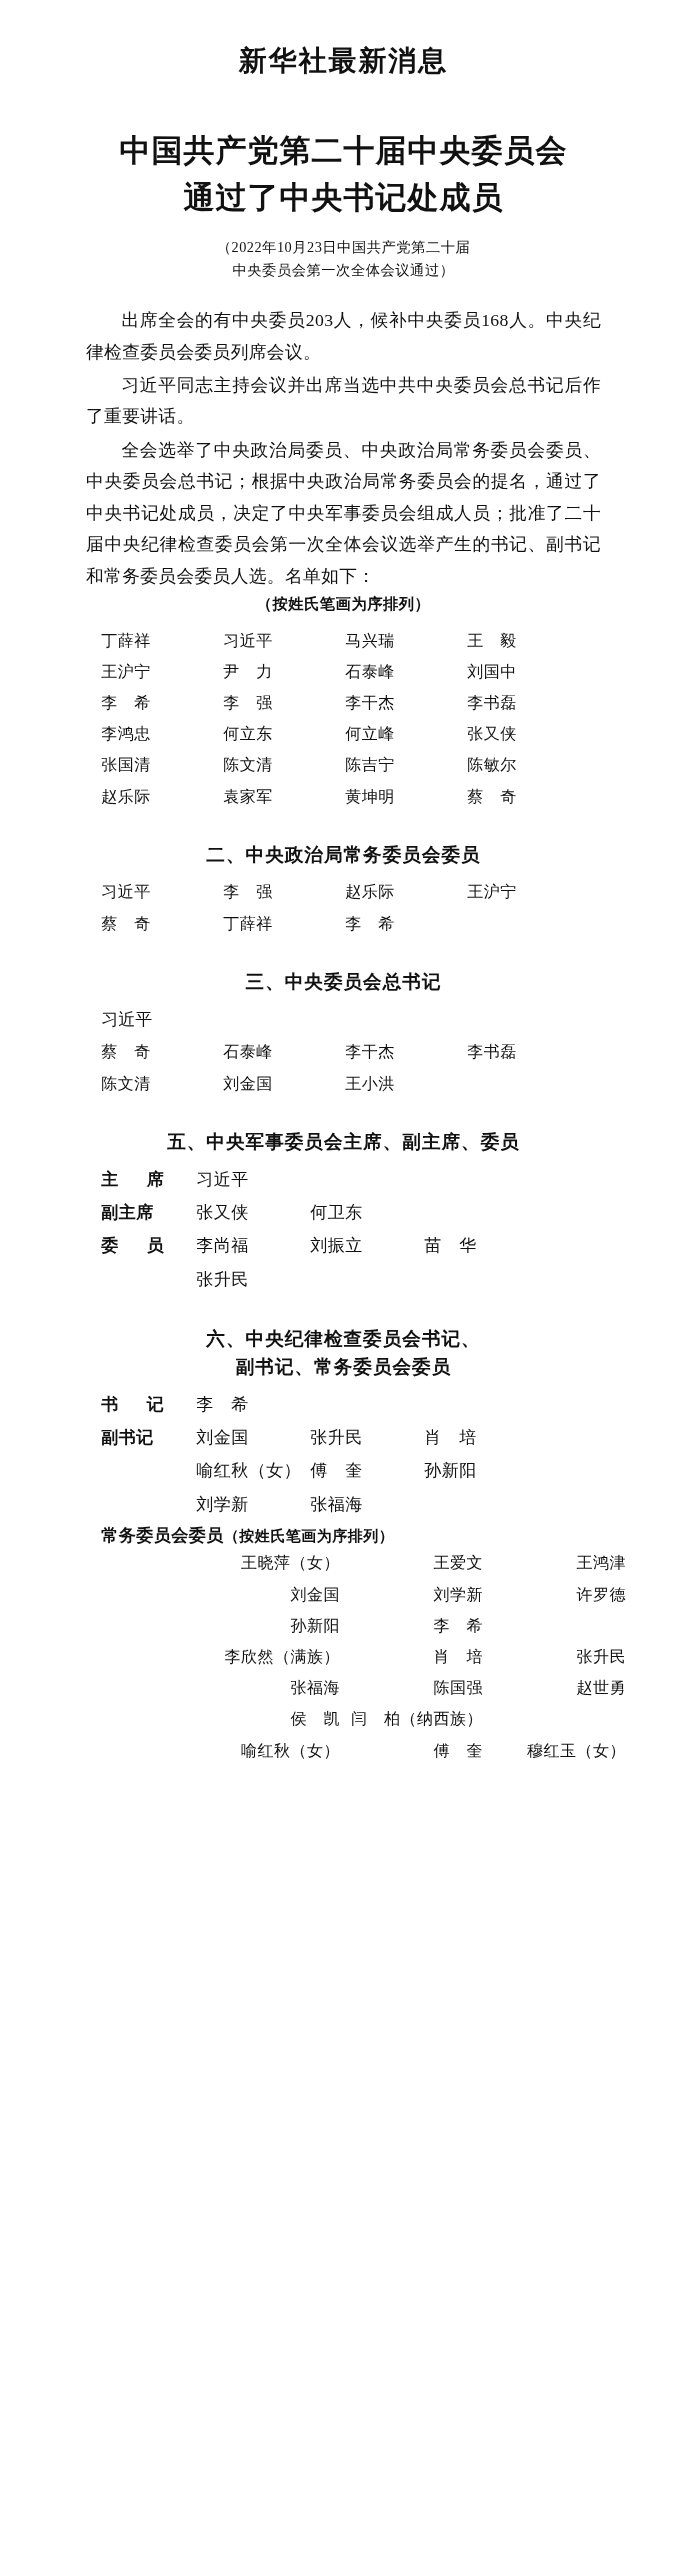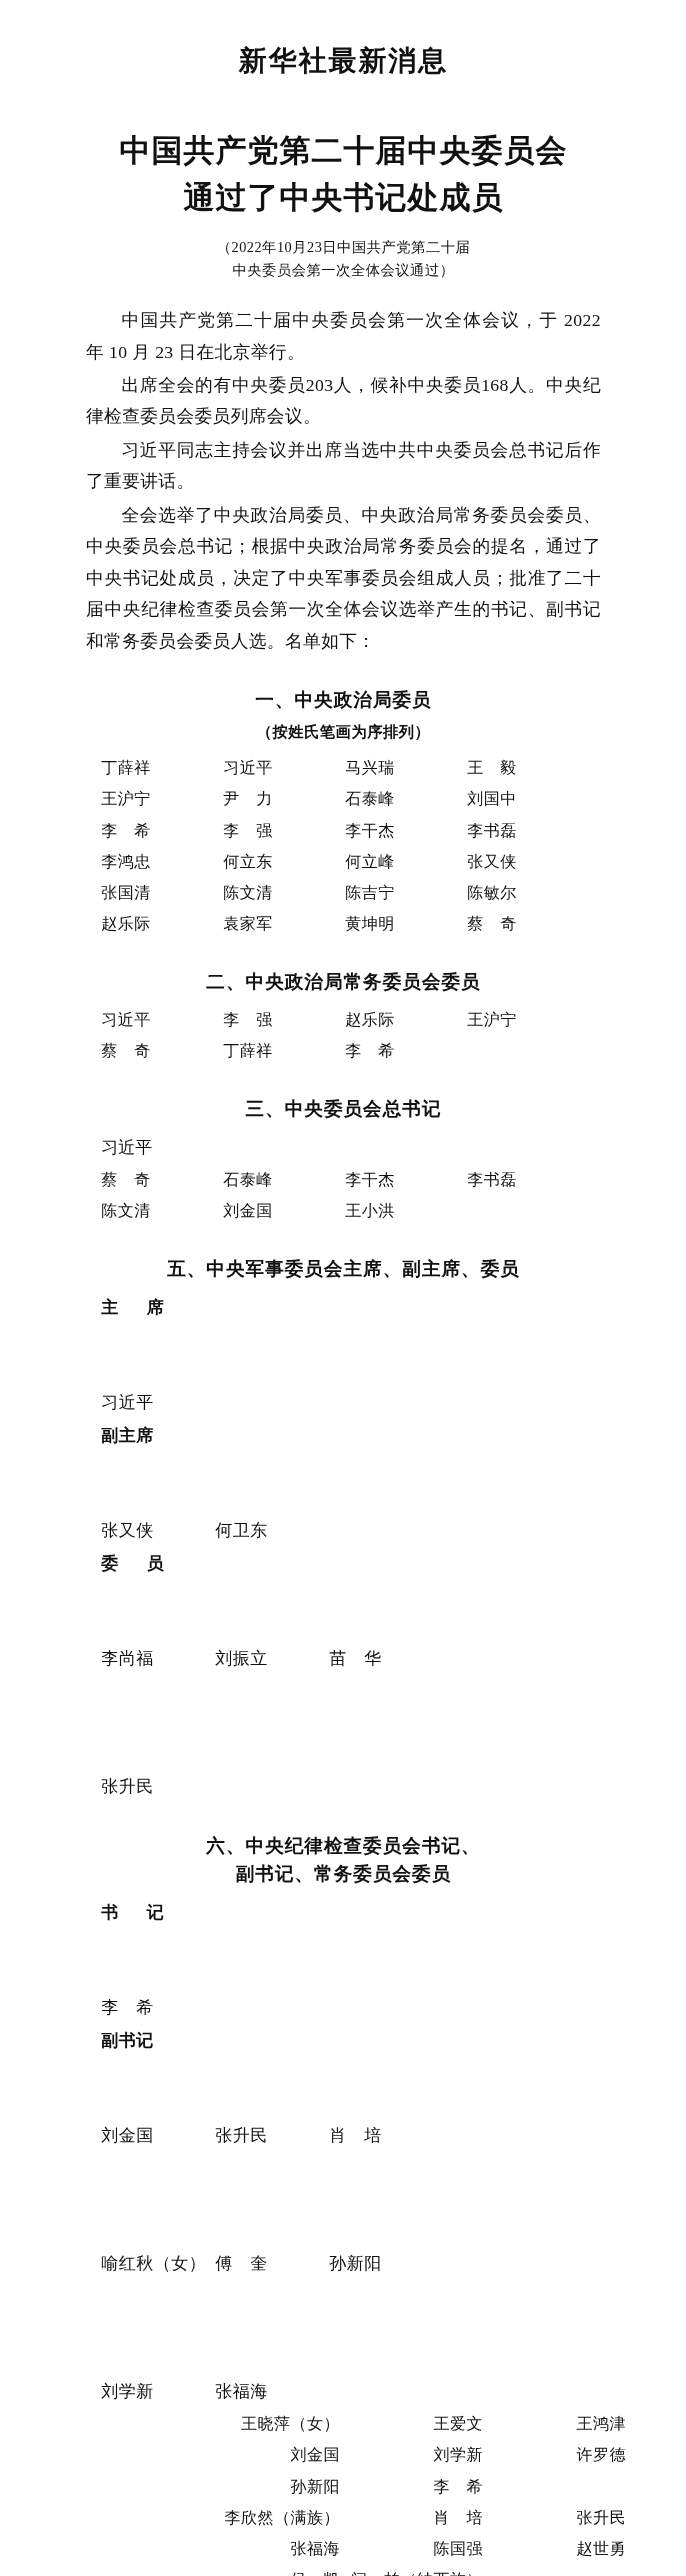--- a/index.html
+++ b/index.html
@@ -104,21 +104,20 @@
   }
   .role-block {
     font-size: 17px;
     line-height: 1.95;
     letter-spacing: 0.5px;
     padding-left: 15.3px;
   }
   .role-row {
     display: flex;
     align-items: flex-start;
-    flex-direction: column;
   }
   .role-label {
     flex: 0 0 95px;
     width: 95px;
     font-weight: bold;
     letter-spacing: 5.7px;
   }
   .role-label.nospace { letter-spacing: 0.5px; }
   .role-names {
     display: flex;
@@ -152,27 +151,25 @@
     <span class="line1">中国共产党第二十届中央委员会</span>
     <span class="line2">通过了中央书记处成员</span>
   </div>
 
   <div class="doc-subtitle">
     <span class="sline">（2022年10月23日中国共产党第二十届</span>
     <span class="sline">中央委员会第一次全体会议通过）</span>
   </div>
 
   <div class="body-text">
-    <p>中国共产党第二十届中央委员会第一次全体会议，于 2022 年 10 月 23 日在北京举行。</p>
     <p>出席全会的有中央委员203人，候补中央委员168人。中央纪律检查委员会委员列席会议。</p>
     <p>习近平同志主持会议并出席当选中共中央委员会总书记后作了重要讲话。</p>
     <p>全会选举了中央政治局委员、中央政治局常务委员会委员、中央委员会总书记；根据中央政治局常务委员会的提名，通过了中央书记处成员，决定了中央军事委员会组成人员；批准了二十届中央纪律检查委员会第一次全体会议选举产生的书记、副书记和常务委员会委员人选。名单如下：</p>
   </div>
 
-  <div class="section-h">一、中央政治局委员</div>
   <div class="section-note">（按姓氏笔画为序排列）</div>
   <div class="name-grid">
     <div class="name-row">
       <span class="name-cell">丁薛祥</span>
       <span class="name-cell">习近平</span>
       <span class="name-cell">马兴瑞</span>
       <span class="name-cell">王　毅</span>
     </div>
     <div class="name-row">
       <span class="name-cell">王沪宁</span>
@@ -298,20 +295,23 @@
     </div>
     <div class="role-row">
       <span class="role-label"></span>
       <span class="role-names">
         <span class="name-cell wide">刘学新</span>
         <span class="name-cell wide">张福海</span>
       </span>
     </div>
   </div>
 
+  <div class="subhead-inline">
+    <span>常务委员会委员</span><span class="note">（按姓氏笔画为序排列）</span>
+  </div>
 
   <div class="name-grid indent-group">
     <div class="name-row">
       <span class="name-cell wide">王晓萍（女）</span>
       <span class="name-cell wide">王爱文</span>
       <span class="name-cell wide">王鸿津</span>
     </div>
     <div class="name-row">
       <span class="name-cell wide">刘金国</span>
       <span class="name-cell wide">刘学新</span>

